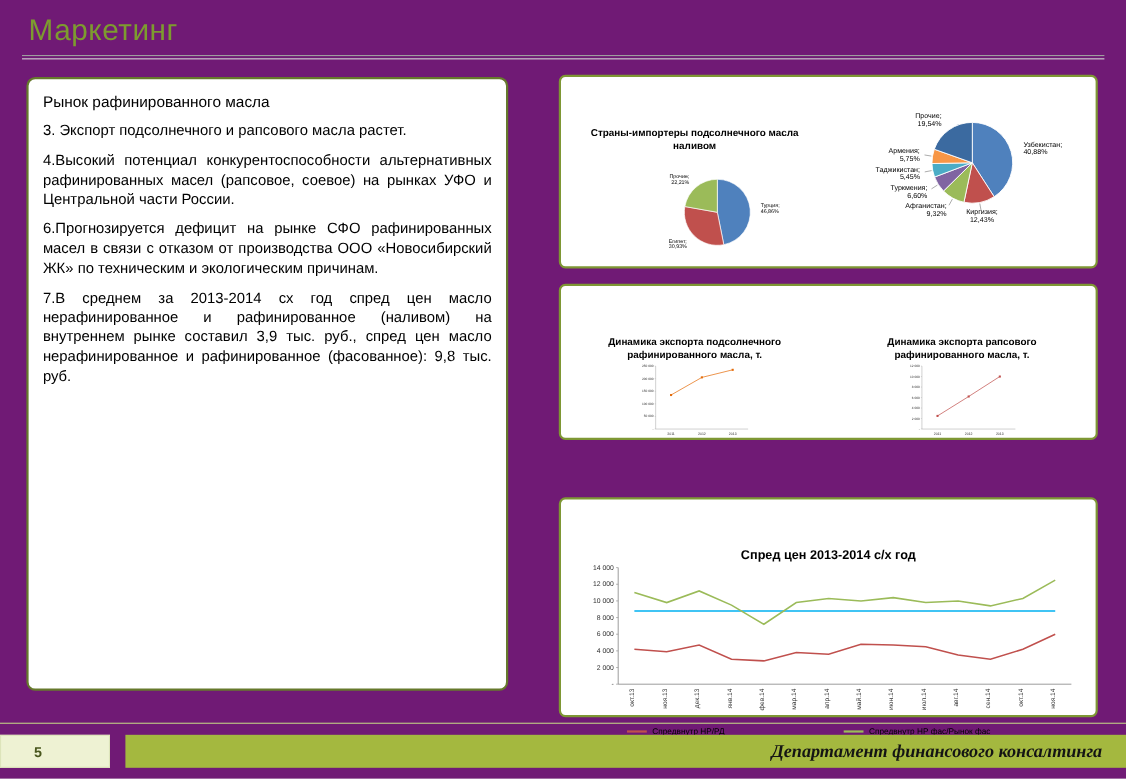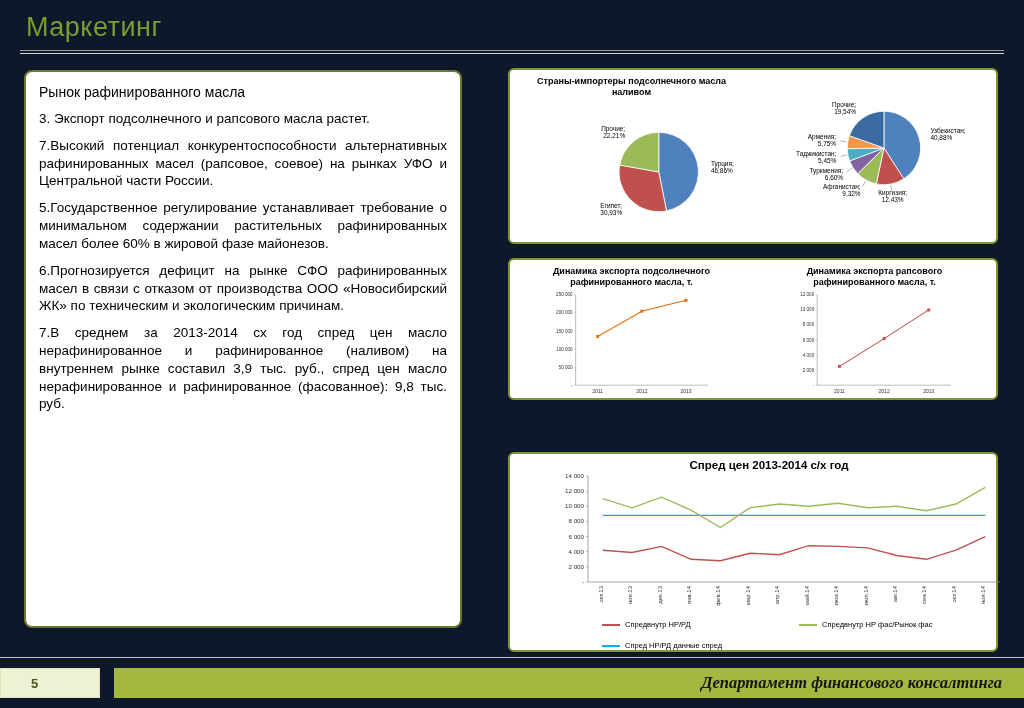--- a/index.html
+++ b/index.html
@@ -1,35 +1,35 @@
 <!DOCTYPE html>
 <html><head>
 <meta charset="utf-8">
 <title>Маркетинг</title>
 <style>
   * { box-sizing: border-box; }
   body { margin: 0; background: #ffffff; font-family: "Liberation Sans", sans-serif; }
-  .slide { position: relative; width: 1024px; height: 708px; background: #0f172a; outline: 1px solid #bdbdbd; overflow: hidden; }
+  .slide { position: relative; width: 1024px; height: 708px; background: #701a75; outline: 1px solid #bdbdbd; overflow: hidden; }
 
   
   .page-title { position: absolute; left: 26px; top: 12px; margin: 0; font-size: 27px; font-weight: 400; color: #7d9b2f; letter-spacing: .5px; }
   .header-rule { position: absolute; left: 20px; right: 20px; top: 50px; height: 4px; border-top: 1px solid #9e9e9e; border-bottom: 1px solid #d6d6d6; }
 
   
   .left-panel { position: absolute; left: 24px; top: 70px; width: 438px; height: 558px; border: 2px solid #66792c; border-radius: 8px; padding: 12px 13px; background: #fff; }
   .left-panel h2 { margin: 0 0 10px 0; font-size: 14px; font-weight: normal; color: #000; }
   .left-panel p { margin: 0 0 9px 0; font-size: 13.5px; line-height: 1.32; text-align: justify; color: #000; }
 
   
   .chart-box { position: absolute; left: 508px; width: 490px; border: 2px solid #7e9734; border-radius: 6px; background: #fff; }
   .box-pies { top: 68px; height: 176px; display: flex; }
   .box-exports { top: 258px; height: 142px; display: flex; }
-  .box-spread { top: 452px; height: 200px; padding-left: 32px; }
+  .box-spread { top: 452px; height: 200px; }
   .half { width: 50%; display: flex; flex-direction: column; align-items: center; padding-top: 6px; }
-  .chart-title { height: 24px; width: 200px; font-size: 9px; font-weight: bold; text-align: center; line-height: 1.25; color: #000; }
+  .chart-title { height: 24px; width: 200px; font-size: 9px; font-weight: bold; text-align: center; line-height: 1.25; color: #000; margin-top: 40px; }
   .chart-title.big { height: 16px; width: 100%; font-size: 11.5px; padding-top: 4px; }
   svg text { font-family: "Liberation Sans", sans-serif; }
   .spread-svg { display: block; margin: 0 auto; }
 
   
   .legend { display: grid; grid-template-columns: 185px auto; column-gap: 10px; row-gap: 3px; justify-content: start; margin: 2px 0 0 60px; gap: 12px; }
   .legend-item { display: flex; align-items: center; gap: 5px; font-size: 7.5px; color: #000; }
   .swatch { display: inline-block; width: 18px; height: 2px; background: #888; }
 
   
@@ -42,22 +42,21 @@
 <body>
 
 <div class="slide">
 
   <h1 class="page-title">Маркетинг</h1>
   <div class="header-rule"></div>
 
   <div class="left-panel">
     <h2>Рынок рафинированного масла</h2>
     <p>3. Экспорт подсолнечного и рапсового масла растет.</p>
-    <p>7.Высокий потенциал конкурентоспособности альтернативных рафинированных масел (рапсовое, соевое) на рынках УФО и Центральной части России.</p>
-    <p>5.Государственное регулирование устанавливает требование о минимальном содержании растительных рафинированных масел более 60% в жировой фазе майонезов.</p>
+    <p>4.Высокий потенциал конкурентоспособности альтернативных рафинированных масел (рапсовое, соевое) на рынках УФО и Центральной части России.</p>
     <p>6.Прогнозируется дефицит на рынке СФО рафинированных масел в связи с отказом от производства ООО «Новосибирский ЖК» по техническим и экологическим причинам.</p>
     <p>7.В среднем за 2013-2014 сх год спред цен масло нерафинированное и рафинированное (наливом) на внутреннем рынке составил 3,9 тыс. руб., спред цен масло нерафинированное и рафинированное (фасованное): 9,8 тыс. руб.</p>
   </div>
 
   <div class="chart-box box-pies">
     <div class="half">
       <div class="chart-title">Страны-импортеры подсолнечного масла наливом</div>
       <svg width="243" height="138" viewBox="0 0 245 138">
           <path d="M 150 72 L 150 32 A 40 40 0 0 1 157.84 111.22 Z" fill="#4F81BD" stroke="#fff" stroke-width="0.8"></path>
           <text x="202.54" y="66.8" text-anchor="start" font-size="6.5" fill="#000"><tspan x="202.54" dy="-1">Турция;</tspan><tspan x="202.54" dy="7">46,86%</tspan></text>

